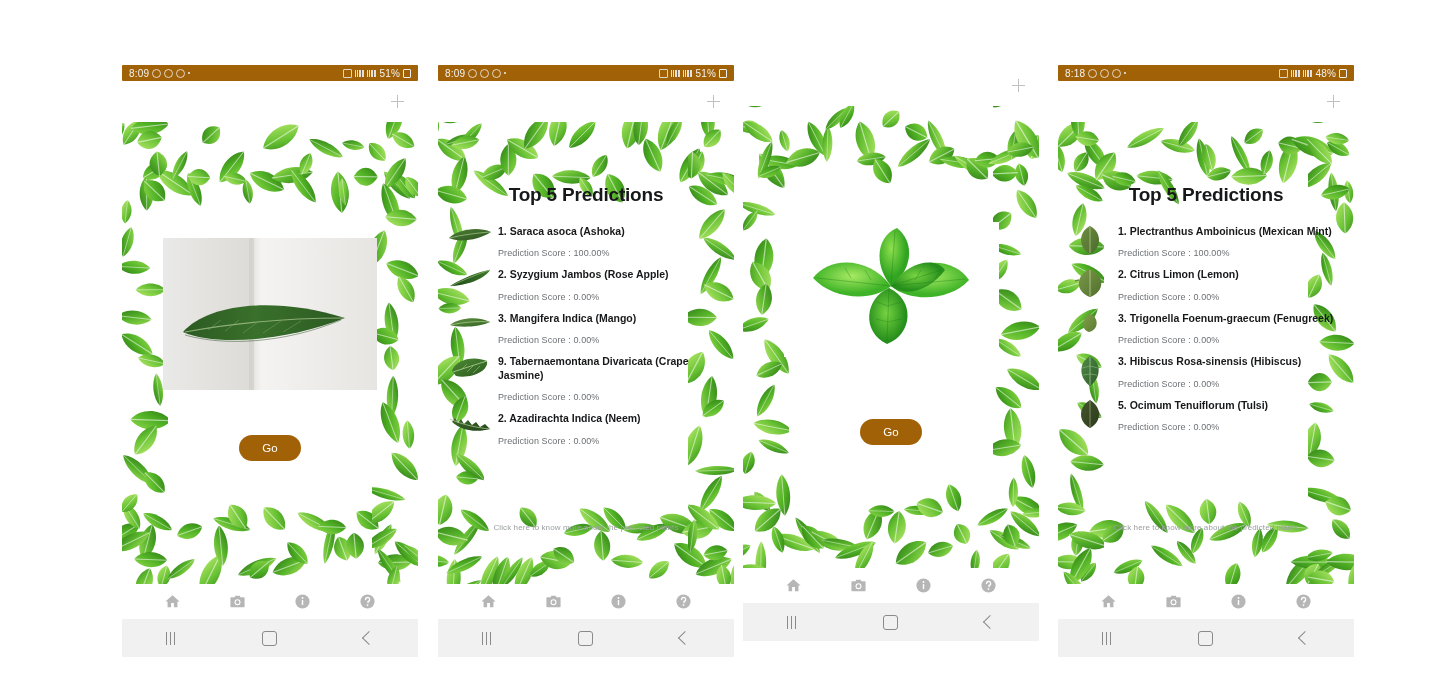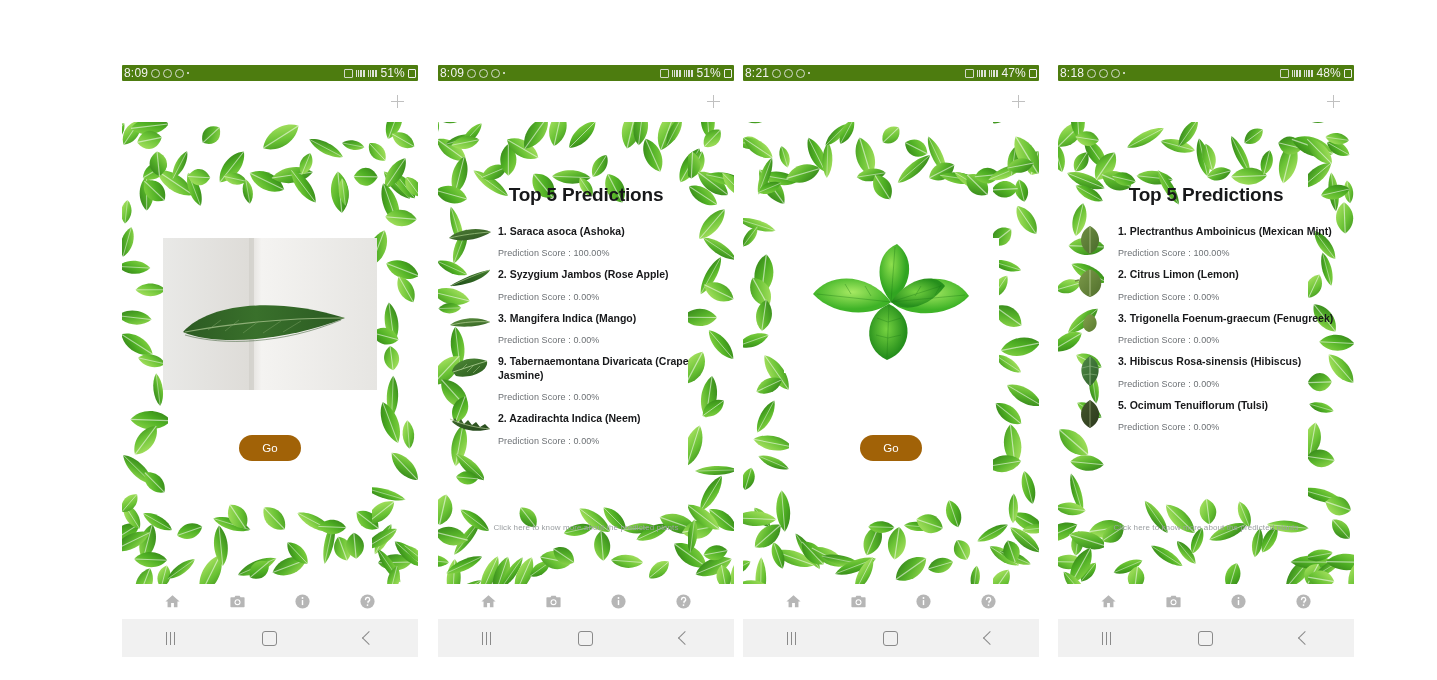--- a/index.html
+++ b/index.html
@@ -8,24 +8,24 @@
     font-family:"Liberation Sans", sans-serif;
     overflow:hidden;position:relative;
   }
   .strip{position:absolute;top:0;left:0;width:1437px;height:680px;}
 
   .phone{position:absolute;top:65px;width:296px;}
   .p1{left:122px;} .p2{left:438px;} .p3{left:743px;} .p4{left:1058px;}
 
   
   .statusbar{
-    height:16px;background:#4d7c0f;border-radius:1px;
+    height:16px;background:#a16207;border-radius:1px;
     display:flex;align-items:center;justify-content:space-between;
-    padding:0 2px;box-sizing:border-box;
-    font-size:12px;color:#f2f2f2;letter-spacing:.2px;
+    padding:0 7px;box-sizing:border-box;
+    font-size:10px;color:#f2f2f2;letter-spacing:.2px;
     font-family:"Liberation Sans", sans-serif;
   }
   .sb-left,.sb-right{display:flex;align-items:center;gap:3px;}
   .sb-ico{width:7px;height:7px;border-radius:50%;
     border:1px solid #eaeaea;display:inline-block;opacity:.85;}
   .sb-ico.sq{border-radius:1px;}
   .sb-dot{width:2px;height:2px;border-radius:50%;background:#efefef;}
   .sb-bars{display:inline-block;width:9px;height:7px;
     background:linear-gradient(to right,#eee 0 1px,transparent 1px 2px,#eee 2px 3px,
       transparent 3px 4px,#eee 4px 6px,transparent 6px 7px,#eee 7px 9px);opacity:.9;}
@@ -1434,36 +1434,20 @@
         <div class="recents">
           <i></i>
           <i></i>
           <i></i>
         </div>
         <div class="homec"></div>
         <div class="backc"></div>
       </div>
     </div>
     <div class="phone p3">
-      <div class="statusbar">
-        <div class="sb-left">
-          <span>8:21</span>
-          <span class="sb-ico"></span>
-          <span class="sb-ico"></span>
-          <span class="sb-ico"></span>
-          <span class="sb-dot"></span>
-        </div>
-        <div class="sb-right">
-          <span class="sb-ico sq"></span>
-          <span class="sb-bars"></span>
-          <span class="sb-bars"></span>
-          <span>47%</span>
-          <span class="sb-batt"></span>
-        </div>
-      </div>
 
       <div class="plusrow">
         <div class="plus"></div>
       </div>
 
       <div class="frame">
         <div class="leafband top">
           <svg viewBox="0 0 296 108" preserveAspectRatio="none">
             <defs>
     <linearGradient id="lgA" x1="0" y1="0" x2="1" y2="1">

